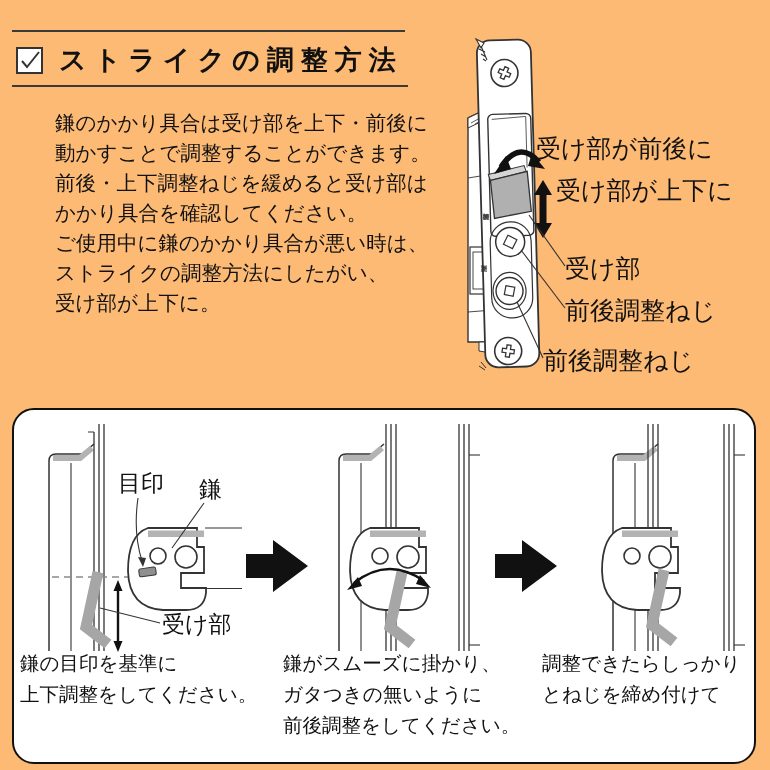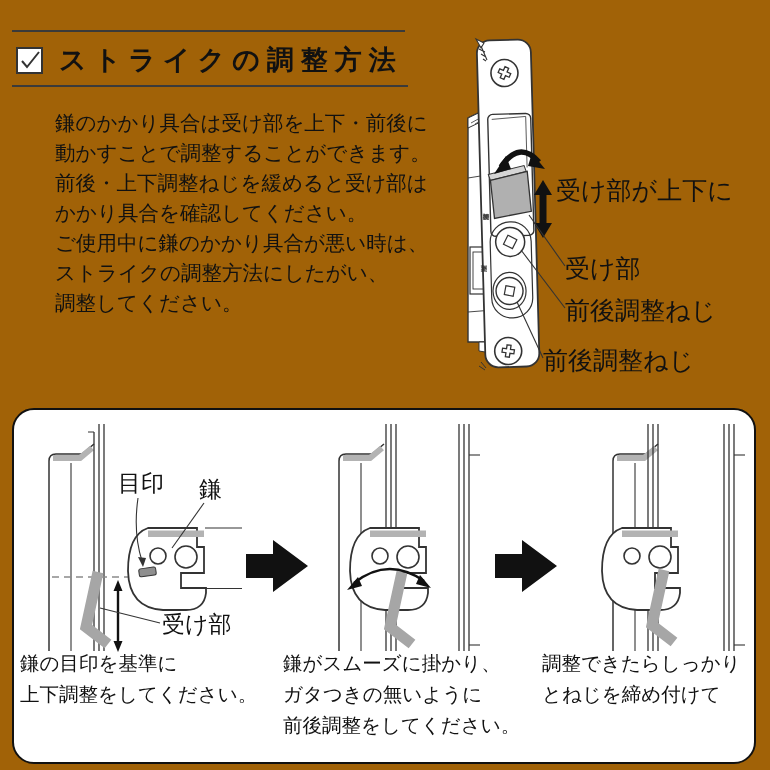--- a/index.html
+++ b/index.html
@@ -1,16 +1,16 @@
 <!DOCTYPE html>
 <html><head>
 <meta charset="utf-8">
 <style>
   html,body{margin:0;padding:0;background:#fff;}
-  .page{position:relative;width:770px;height:770px;background:#a16207;overflow:hidden;
+  .page{position:relative;width:770px;height:770px;background:#fdba74;overflow:hidden;
         font-family:"Liberation Sans",sans-serif;color:#1a1a1a;}
   .abs{position:absolute;}
   .rule{position:absolute;height:2px;background:#3a3a3a;}
   .title-row{position:absolute;left:16px;top:42px;display:flex;align-items:center;gap:16px;}
   .checkbox{width:27px;height:27px;border:2.2px solid #333;background:#fff;box-sizing:border-box;}
   .title{font-size:27px;font-weight:600;letter-spacing:7px;color:#111;white-space:nowrap;}
   .intro{position:absolute;left:55px;top:108px;width:400px;font-size:20.5px;line-height:30px;color:#111;}
   .fig-label{position:absolute;font-size:25px;color:#111;white-space:nowrap;}
   .tiny-v{position:absolute;writing-mode:vertical-rl;text-orientation:upright;font-size:6.5px;
           letter-spacing:0;color:#333;line-height:7px;}
@@ -56,21 +56,21 @@
   </div>
   <div class="rule" style="left:12px;top:85px;width:396px;height:1.6px;"></div>
 
   <div class="intro">
     <div>鎌のかかり具合は受け部を上下・前後に</div>
     <div>動かすことで調整することができます。</div>
     <div>前後・上下調整ねじを緩めると受け部は</div>
     <div>かかり具合を確認してください。</div>
     <div>ご使用中に鎌のかかり具合が悪い時は、</div>
     <div>ストライクの調整方法にしたがい、</div>
-    <div>調整してください。</div>
+    <div>受け部が上下に。</div>
   </div>
 
   <svg class="abs" style="left:437px;top:10px;" width="333" height="380" viewBox="0 0 333 380">
 
     <g stroke="#333" fill="#fff">
       <path d="M31,108 L56,96 L56,332 L31,332 Z" stroke-width="1.4"></path>
       <path d="M31,108 L56,96 L56,106 L31,118 Z" stroke-width="1"></path>
       <path d="M34,113 L52,103 M38,114 L56,104 M42,114 L58,105" stroke-width="0.8"></path>
       <path d="M31,168 L56,164 M31,302 L56,300" stroke-width="0.9"></path>
       <rect x="33" y="237" width="17" height="47" stroke-width="1.2"></rect>
@@ -126,20 +126,21 @@
     <g stroke="#333" stroke-width="1.1">
       <line x1="128" y1="256" x2="92" y2="205"></line>
       <line x1="128" y1="298" x2="84" y2="240"></line>
       <line x1="106" y1="348" x2="80" y2="292"></line>
     </g>
   </svg>
 
   <div class="tiny-v" style="left:483px;top:208px;">前後調整</div>
   <div class="tiny-v" style="left:481px;top:260px;">上下調整</div>
 
+  <div class="fig-label" style="left:536px;top:132px;">受け部が前後に</div>
   <div class="fig-label" style="left:556px;top:174px;">受け部が上下に</div>
   <div class="fig-label" style="left:565px;top:252px;">受け部</div>
   <div class="fig-label" style="left:565px;top:294px;">前後調整ねじ</div>
   <div class="fig-label" style="left:543px;top:344px;">前後調整ねじ</div>
 
   <div class="steps-box"></div>
 
   <svg class="abs" style="left:28px;top:418px;" width="222" height="236" viewBox="0 0 222 236">
     <use href="#jamb" transform="translate(18,28)"></use>
     <g stroke="#333" stroke-width="1.3">

